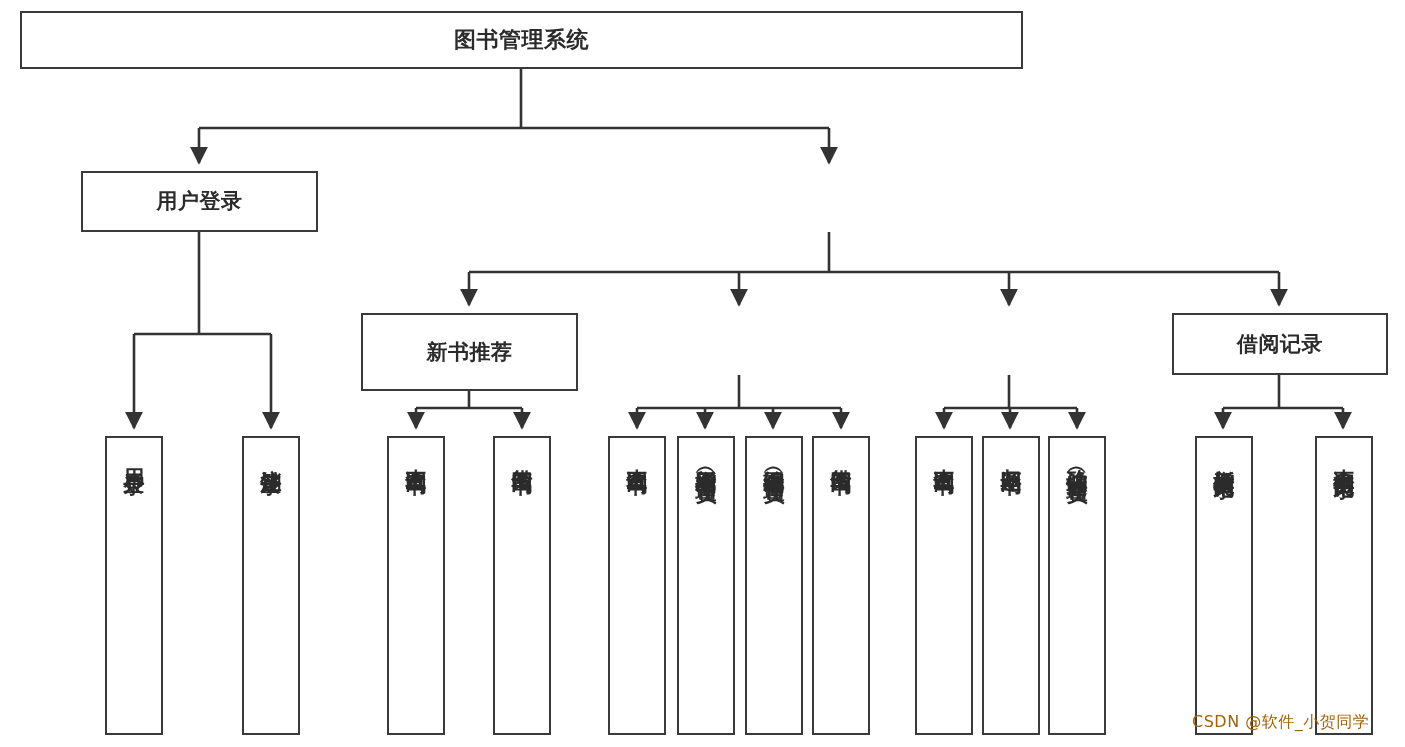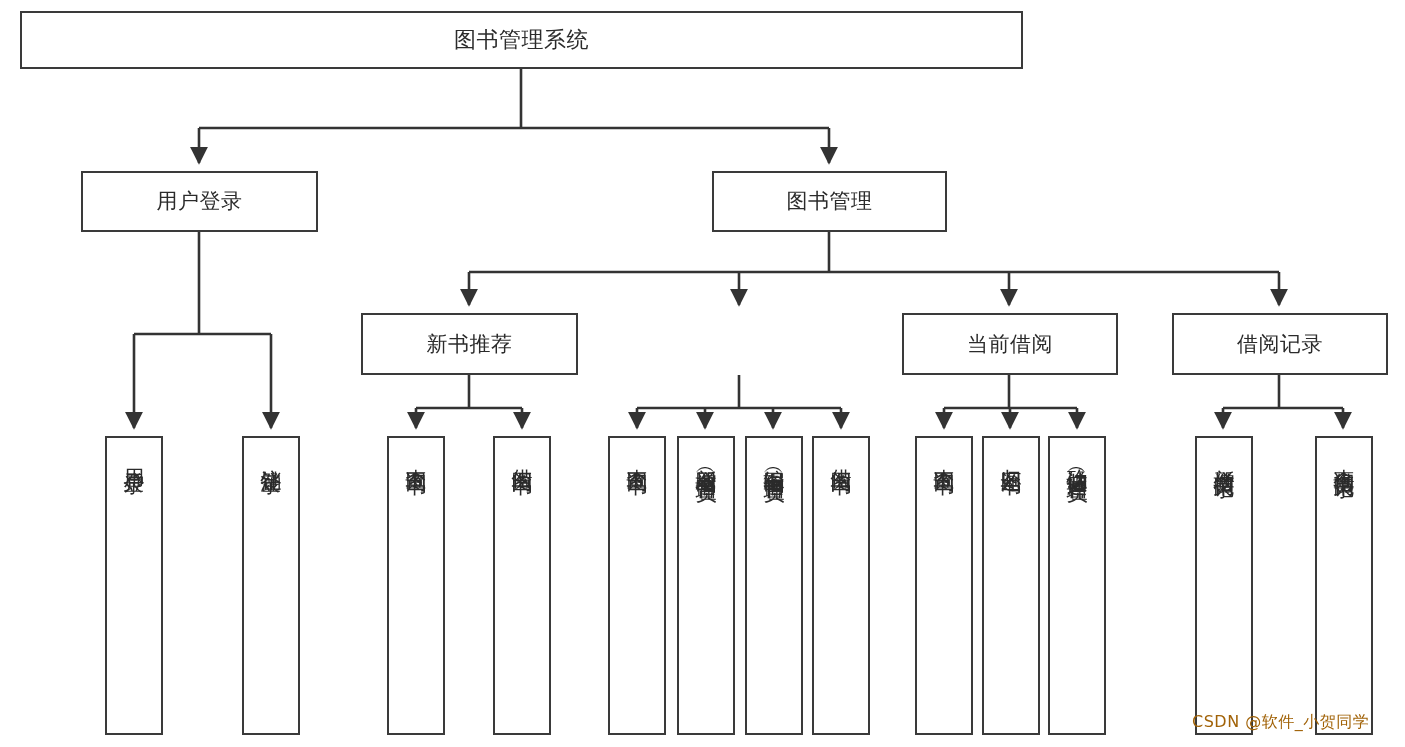--- a/index.html
+++ b/index.html
@@ -33,20 +33,21 @@
     display: flex;
     align-items: center;
     justify-content: center;
     color: #2b2b2b;
   }
   .node .lbl {
     display: block;
     text-align: center;
     line-height: 1.16;
     white-space: pre;
+    font-weight: bold;
   }
   .node.horiz .lbl {
     font-size: 21px;
     letter-spacing: 0.5px;
   }
   .node.root .lbl {
     font-size: 22px;
   }
   .node.vert {
     align-items: flex-start;
@@ -125,29 +126,23 @@
     </g>
   </svg>
 
   <div class="node root horiz" style="left:20px; top:11px; width:1003px; height:58px;">
     <span class="lbl">图书管理系统</span>
   </div>
 
   <div class="node horiz" style="left:81px; top:171px; width:237px; height:61px;">
     <span class="lbl">用户登录</span>
   </div>
-  <div class="node horiz" style="left:712px; top:171px; width:235px; height:61px;">
-    <span class="lbl">图书管理</span>
-  </div>
 
-  <div class="node horiz" style="left:361px; top:313px; width:217px; height:62px;">
+  <div class="node horiz" style="left:361px; top:313px; width:217px; height:78px;">
     <span class="lbl">新书推荐</span>
-  </div>
-  <div class="node horiz" style="left:902px; top:313px; width:216px; height:62px;">
-    <span class="lbl">当前借阅</span>
   </div>
   <div class="node horiz" style="left:1172px; top:313px; width:216px; height:62px;">
     <span class="lbl">借阅记录</span>
   </div>
 
   <div class="node vert" style="left:105px; top:436px; width:58px; height:299px;">
     <span class="lbl">用户登录</span>
   </div>
   <div class="node vert" style="left:242px; top:436px; width:58px; height:299px;">
     <span class="lbl">注销登录</span>

